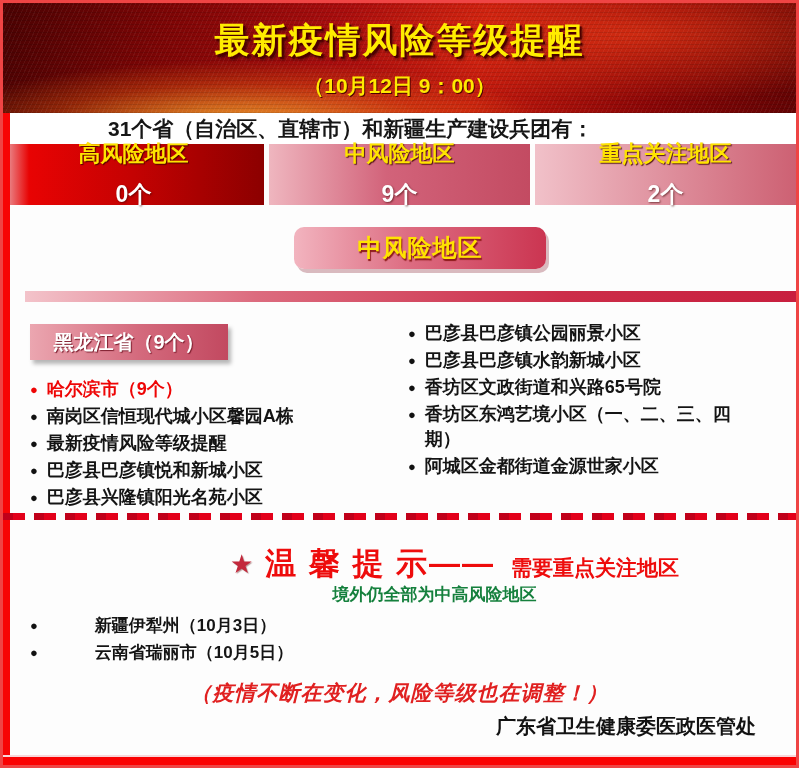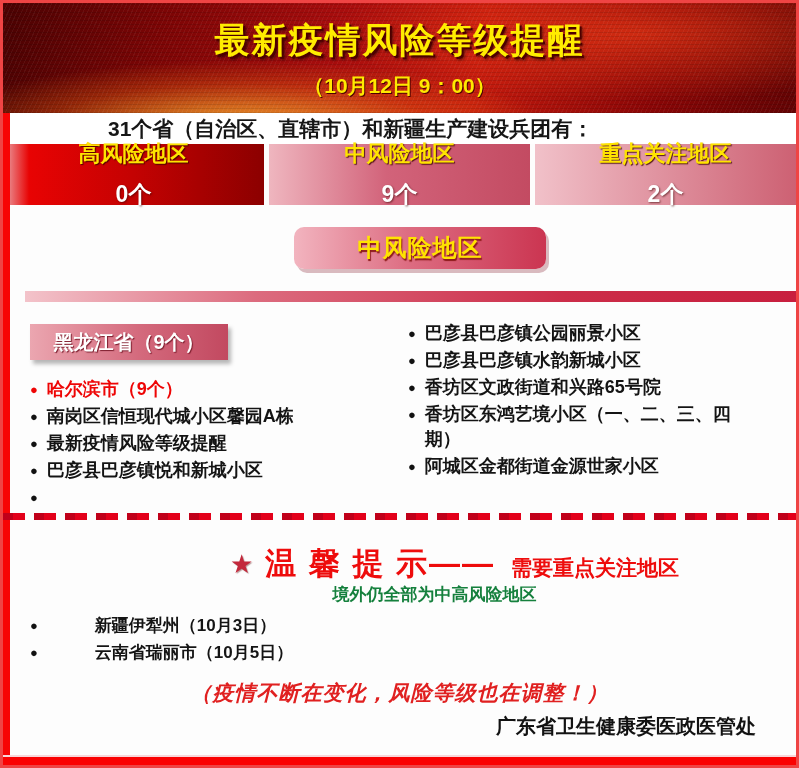--- a/index.html
+++ b/index.html
@@ -146,20 +146,21 @@
     <div class="li">
       <span class="bullet">●</span>
       <span class="txt">最新疫情风险等级提醒</span>
     </div>
     <div class="li">
       <span class="bullet">●</span>
       <span class="txt">巴彦县巴彦镇悦和新城小区</span>
     </div>
     <div class="li">
       <span class="bullet">●</span>
+      <span class="txt">巴彦县兴隆镇阳光名苑小区</span>
     </div>
   </div>
 
   <div class="list right-list">
     <div class="li">
       <span class="bullet">●</span>
       <span class="txt">巴彦县巴彦镇公园丽景小区</span>
     </div>
     <div class="li">
       <span class="bullet">●</span>

